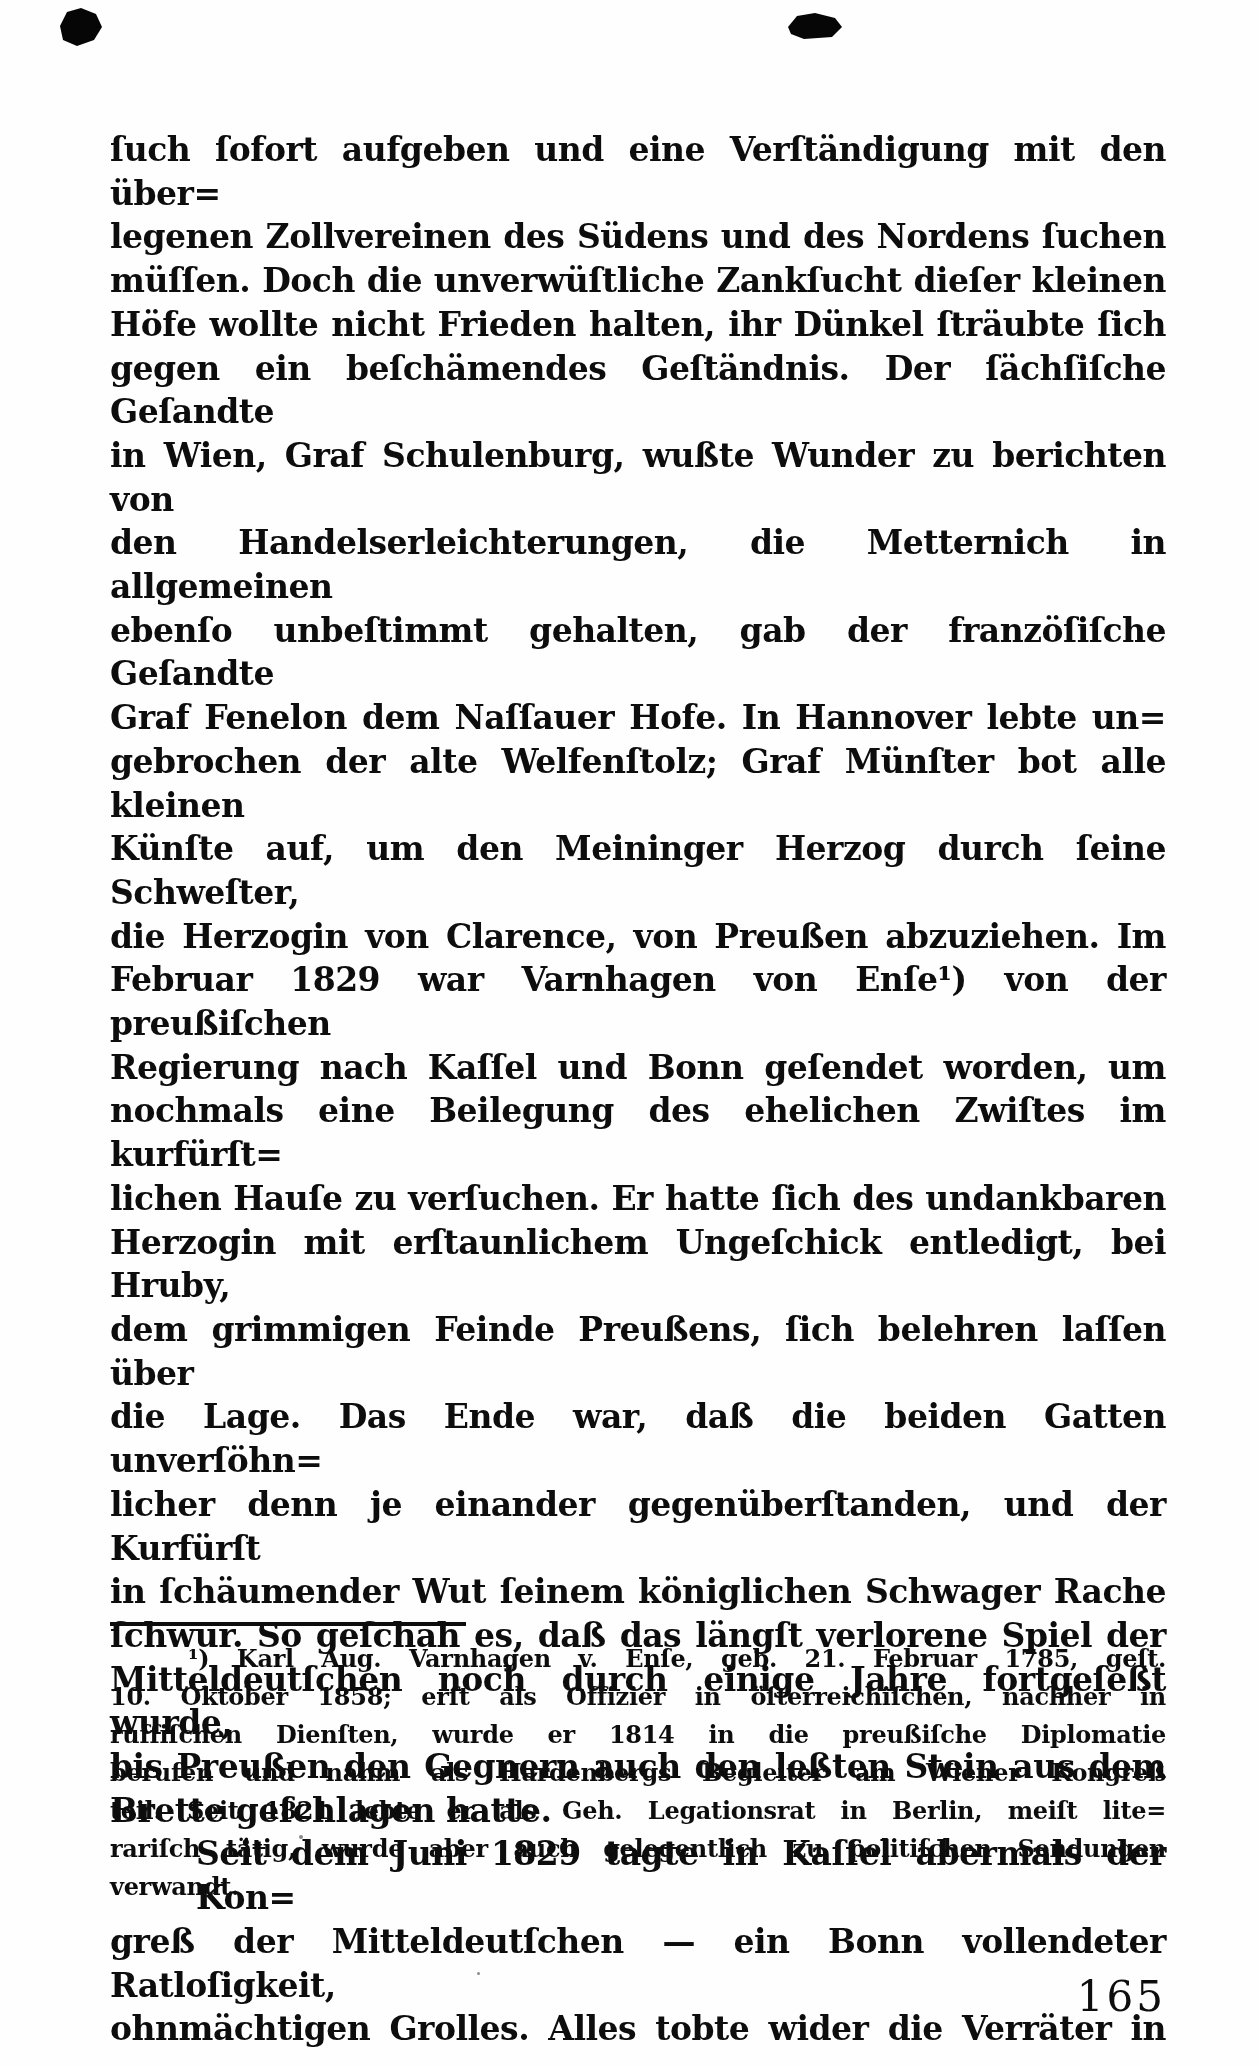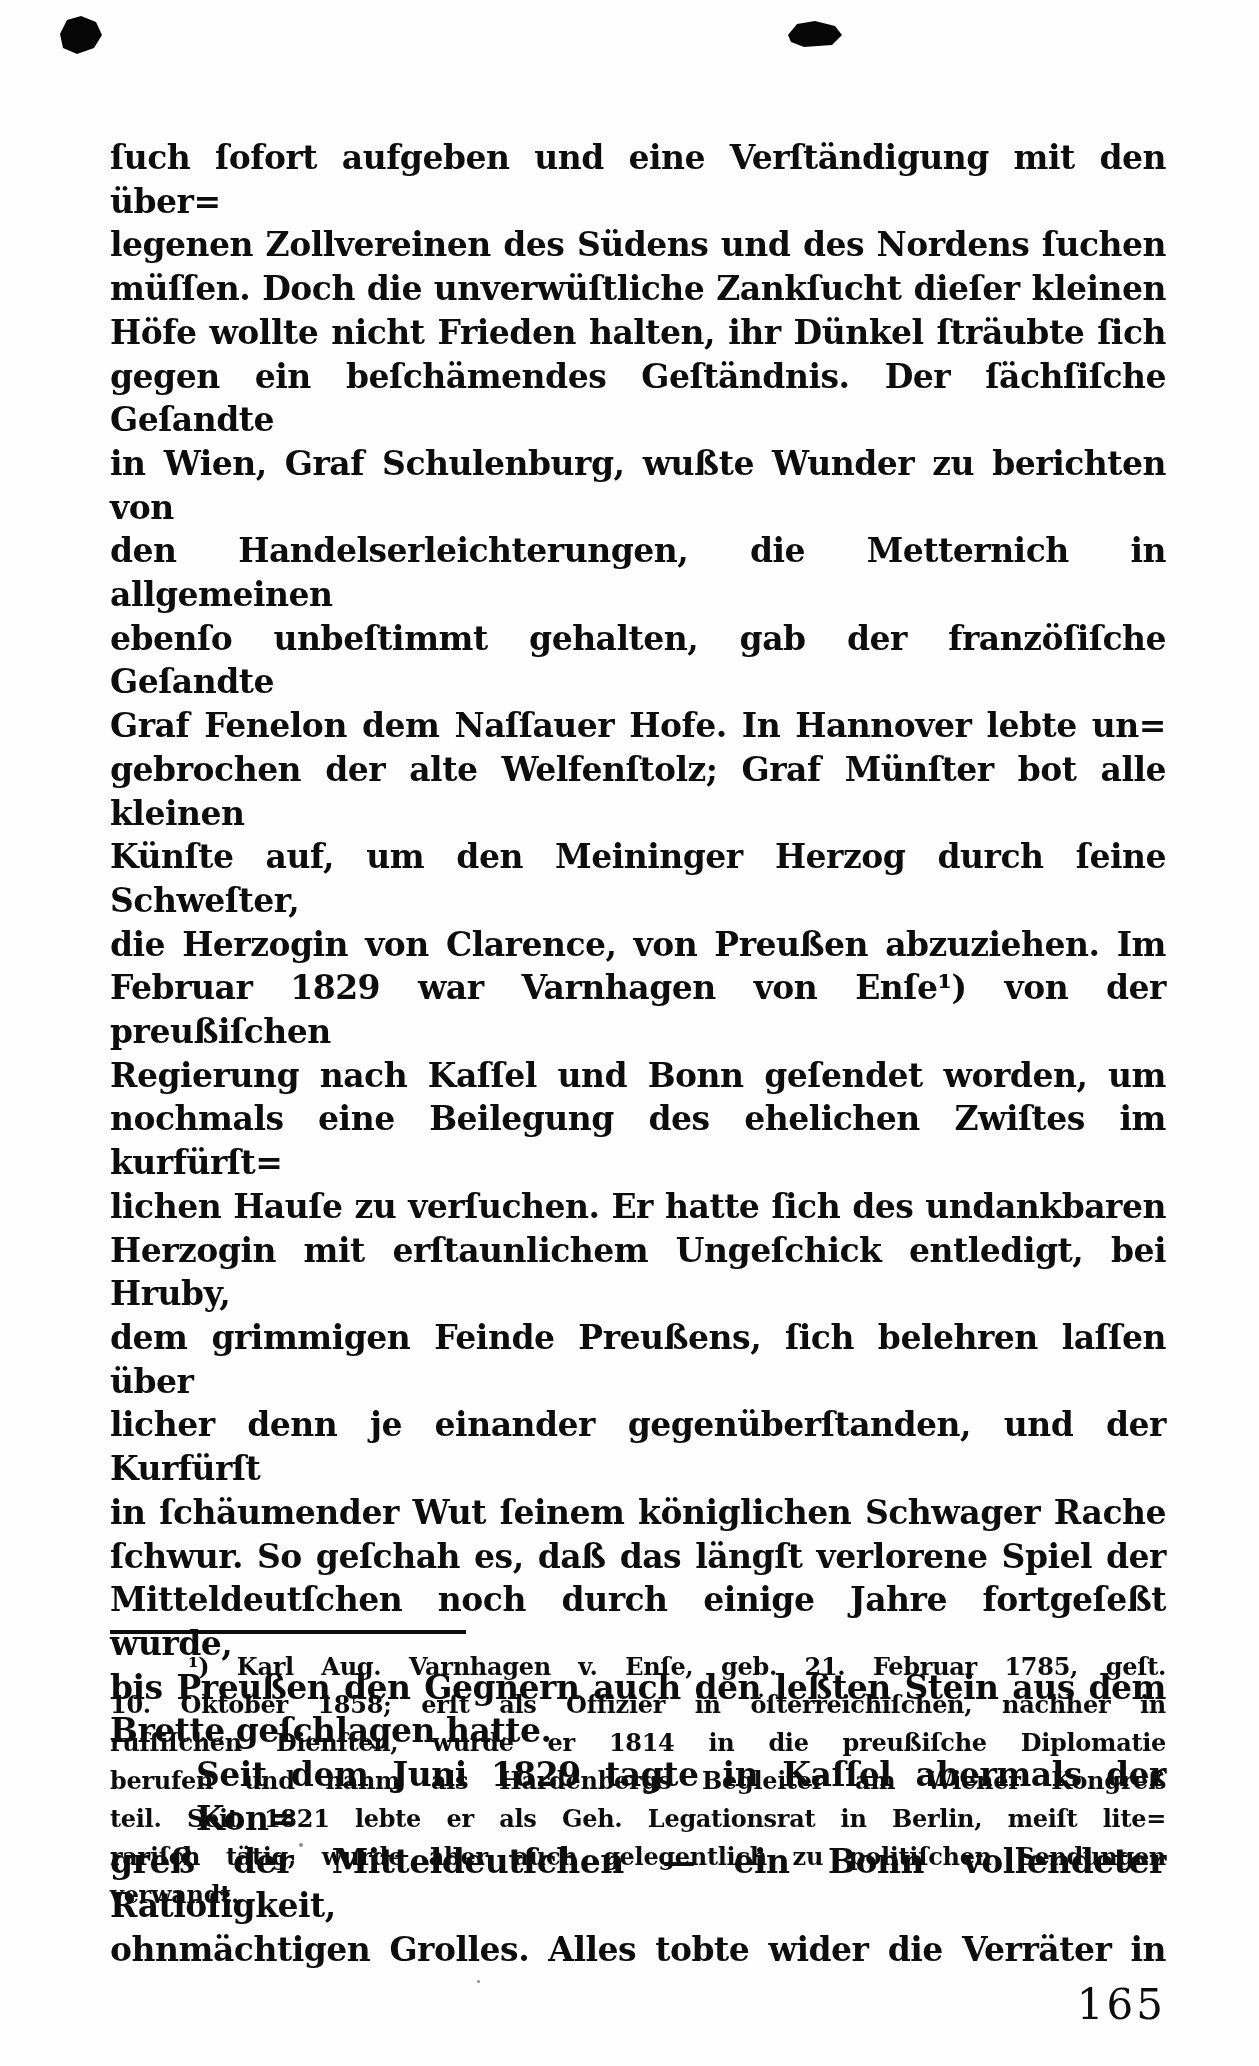--- a/index.html
+++ b/index.html
@@ -5,21 +5,21 @@
   html, body { margin: 0; padding: 0; }
   body {
     width: 1259px;
     height: 2066px;
     background: var(--paper, #fefefe);
     overflow: hidden;
     position: relative;
   }
   .page {
     position: absolute;
-    left: 0; top: 8px;
+    left: 0; top: 0;
     width: 1259px;
     height: 1642px;
     background: var(--paper, #fefefe);
   }
   .body-text {
     position: absolute;
     left: 110px;
     top: 128px;
     width: 1056px;
     font-family: "DejaVu Serif", "Liberation Serif", serif;
@@ -105,20 +105,21 @@
       <div class="line">Graf Fenelon dem Naſſauer Hofe.  In Hannover lebte un=</div>
       <div class="line">gebrochen der alte Welfenſtolz; Graf Münſter bot alle kleinen</div>
       <div class="line">Künſte auf, um den Meininger Herzog durch ſeine Schweſter,</div>
       <div class="line">die Herzogin von Clarence, von Preußen abzuziehen.  Im</div>
       <div class="line">Februar 1829 war Varnhagen von Enſe¹) von der preußiſchen</div>
       <div class="line">Regierung nach Kaſſel und Bonn geſendet worden, um</div>
       <div class="line">nochmals eine Beilegung des ehelichen Zwiſtes im kurfürſt=</div>
       <div class="line">lichen Hauſe zu verſuchen.  Er hatte ſich des undankbaren</div>
       <div class="line">Herzogin mit erſtaunlichem Ungeſchick entledigt, bei Hruby,</div>
       <div class="line">dem grimmigen Feinde Preußens, ſich belehren laſſen über</div>
+      <div class="line">die Lage.  Das Ende war, daß die beiden Gatten unverſöhn=</div>
       <div class="line">licher denn je einander gegenüberſtanden, und der Kurfürſt</div>
       <div class="line">in ſchäumender Wut ſeinem königlichen Schwager Rache</div>
       <div class="line">ſchwur.  So geſchah es, daß das längſt verlorene Spiel der</div>
       <div class="line">Mitteldeutſchen noch durch einige Jahre fortgeſeßt wurde,</div>
       <div class="line">bis Preußen den Gegnern auch den leßten Stein aus dem</div>
       <div class="line nojust">Brette geſchlagen hatte.</div>
       <div class="line indent">Seit dem Juni 1829 tagte in Kaſſel abermals der Kon=</div>
       <div class="line">greß der Mitteldeutſchen — ein Bonn vollendeter Ratloſigkeit,</div>
       <div class="line">ohnmächtigen Grolles.  Alles tobte wider die Verräter in</div>
     </div>

